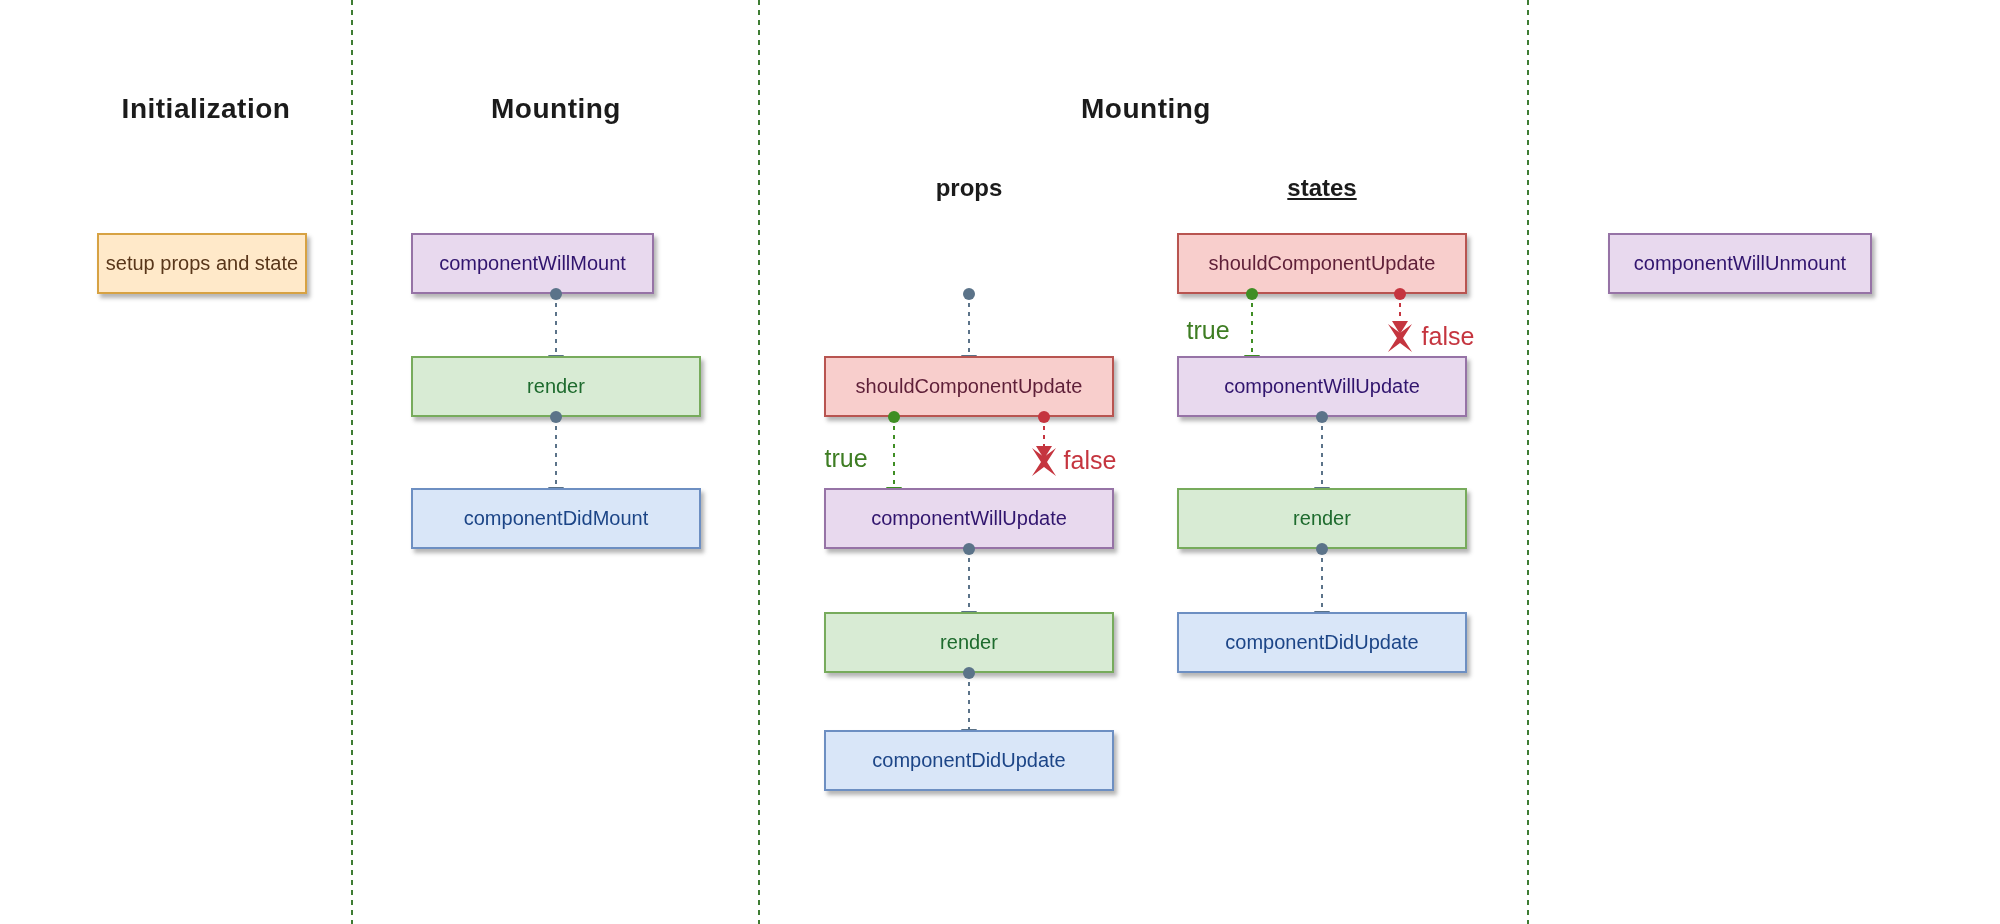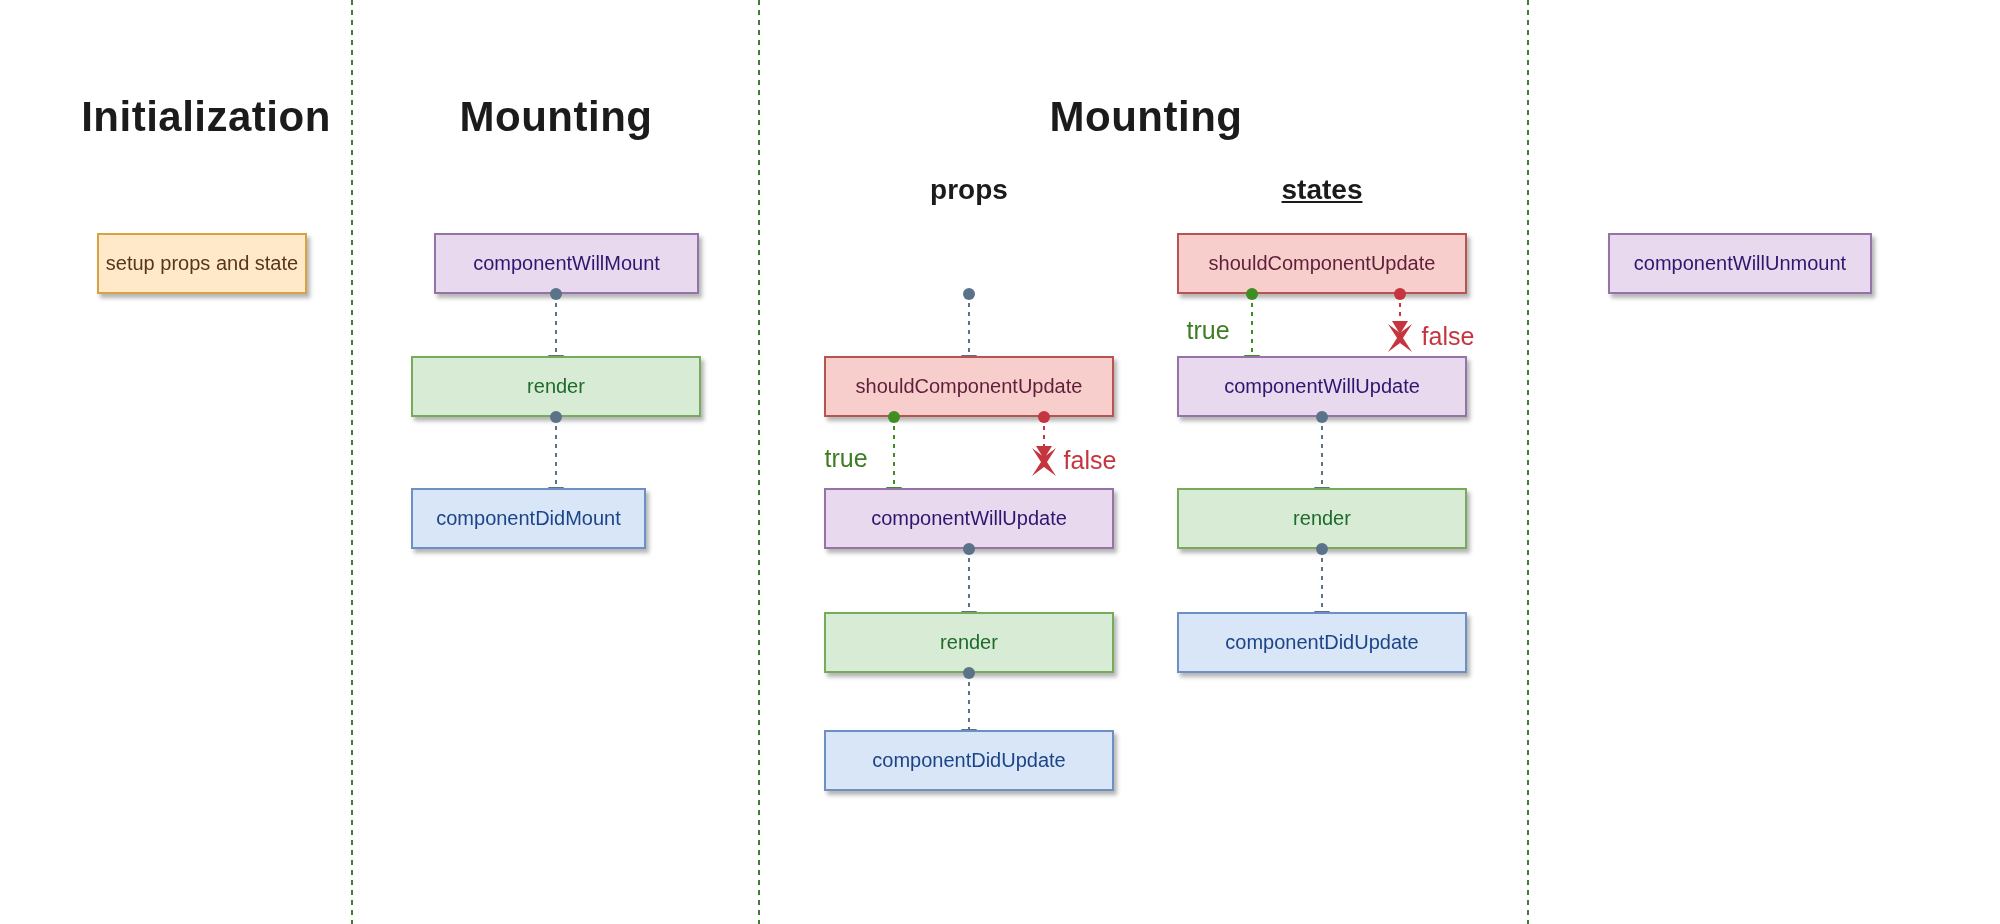--- a/index.html
+++ b/index.html
@@ -2,23 +2,23 @@
 <html style="--separator: #3e7d33; --heading-text: #1b1b1b; --flow-arrow: #5b7389; --true-arrow: #3f8e24; --true-text: #3e7d23; --false-arrow: #c5353f; --false-text: #c5353f; --orange-fill: #ffe9c9; --orange-stroke: #d7a243; --orange-text: #58361a; --purple-fill: #e8d9ee; --purple-stroke: #9673a6; --purple-text: #31156e; --green-fill: #d8ebd4; --green-stroke: #77ab5c; --green-text: #1e6b2e; --blue-fill: #d9e6f8; --blue-stroke: #6d8fc2; --blue-text: #1c4587; --cyan-fill: #b5e8f8; --cyan-stroke: #199ead; --cyan-text: #3a5874; --red-fill: #f8cecc; --red-stroke: #b85450; --red-text: #5e1f38;"><head>
 <meta charset="utf-8">
 <style>
   html,body{margin:0;padding:0;}
   body{font-family:"Liberation Sans",sans-serif;background:#ffffff;}
   .canvas{position:relative;width:2000px;height:924px;background:#ffffff;overflow:hidden;}
 
   .sep{position:absolute;top:0;bottom:0;width:2px;
        background:repeating-linear-gradient(to bottom,var(--separator) 0 5px,transparent 5px 10px);}
 
-  .title{position:absolute;transform:translateX(-50%);font-size:42px;font-weight:700;
+  .title{position:absolute;transform:translateX(-50%);font-size:28px;font-weight:700;
          color:var(--heading-text);white-space:nowrap;letter-spacing:0.5px;}
-  .subtitle{position:absolute;transform:translateX(-50%);font-size:28px;font-weight:700;
+  .subtitle{position:absolute;transform:translateX(-50%);font-size:24px;font-weight:700;
          color:var(--heading-text);white-space:nowrap;}
 
   .node{position:absolute;height:61px;border:2px solid;border-radius:0;box-sizing:border-box;
         display:flex;align-items:center;justify-content:center;font-size:20px;font-weight:500;
         box-shadow:3px 4px 4px rgba(90,90,90,0.45);white-space:nowrap;}
   .node.orange{background:var(--orange-fill);border-color:var(--orange-stroke);color:var(--orange-text);}
   .node.purple{background:var(--purple-fill);border-color:var(--purple-stroke);color:var(--purple-text);}
   .node.green {background:var(--green-fill); border-color:var(--green-stroke); color:var(--green-text);}
   .node.blue  {background:var(--blue-fill);  border-color:var(--blue-stroke);  color:var(--blue-text);}
   .node.cyan  {background:var(--cyan-fill);  border-color:var(--cyan-stroke);  color:var(--cyan-text);}
@@ -56,37 +56,37 @@
   <div class="title" style="left:556px;top:93px;">Mounting</div>
   <div class="title" style="left:1146px;top:93px;">Mounting</div>
 
   <div class="subtitle" style="left:969px;top:174px;">props</div>
   <div class="subtitle" style="left:1322px;top:174px;text-decoration:underline;">states</div>
 
   <div class="node orange" style="left:97px;top:233px;width:210px;">
     <span>setup props and state</span>
   </div>
 
-  <div class="node purple" style="left:434px;top:233px;width:265px;">
+  <div class="node purple" style="left:411px;top:233px;width:243px;">
     <span>componentWillMount</span>
   </div>
   <div class="conn flow" style="left:556px;top:294px;height:62px;">
     <div class="line"></div>
     <div class="dot"></div>
     <div class="head"></div>
   </div>
   <div class="node green" style="left:411px;top:356px;width:290px;">
     <span>render</span>
   </div>
   <div class="conn flow" style="left:556px;top:417px;height:71px;">
     <div class="line"></div>
     <div class="dot"></div>
     <div class="head"></div>
   </div>
-  <div class="node blue" style="left:411px;top:488px;width:235px;">
+  <div class="node blue" style="left:411px;top:488px;width:290px;">
     <span>componentDidMount</span>
   </div>
 
   <div class="conn flow" style="left:969px;top:294px;height:62px;">
     <div class="line"></div>
     <div class="dot"></div>
     <div class="head"></div>
   </div>
   <div class="node red" style="left:824px;top:356px;width:290px;">
     <span>shouldComponentUpdate</span>

